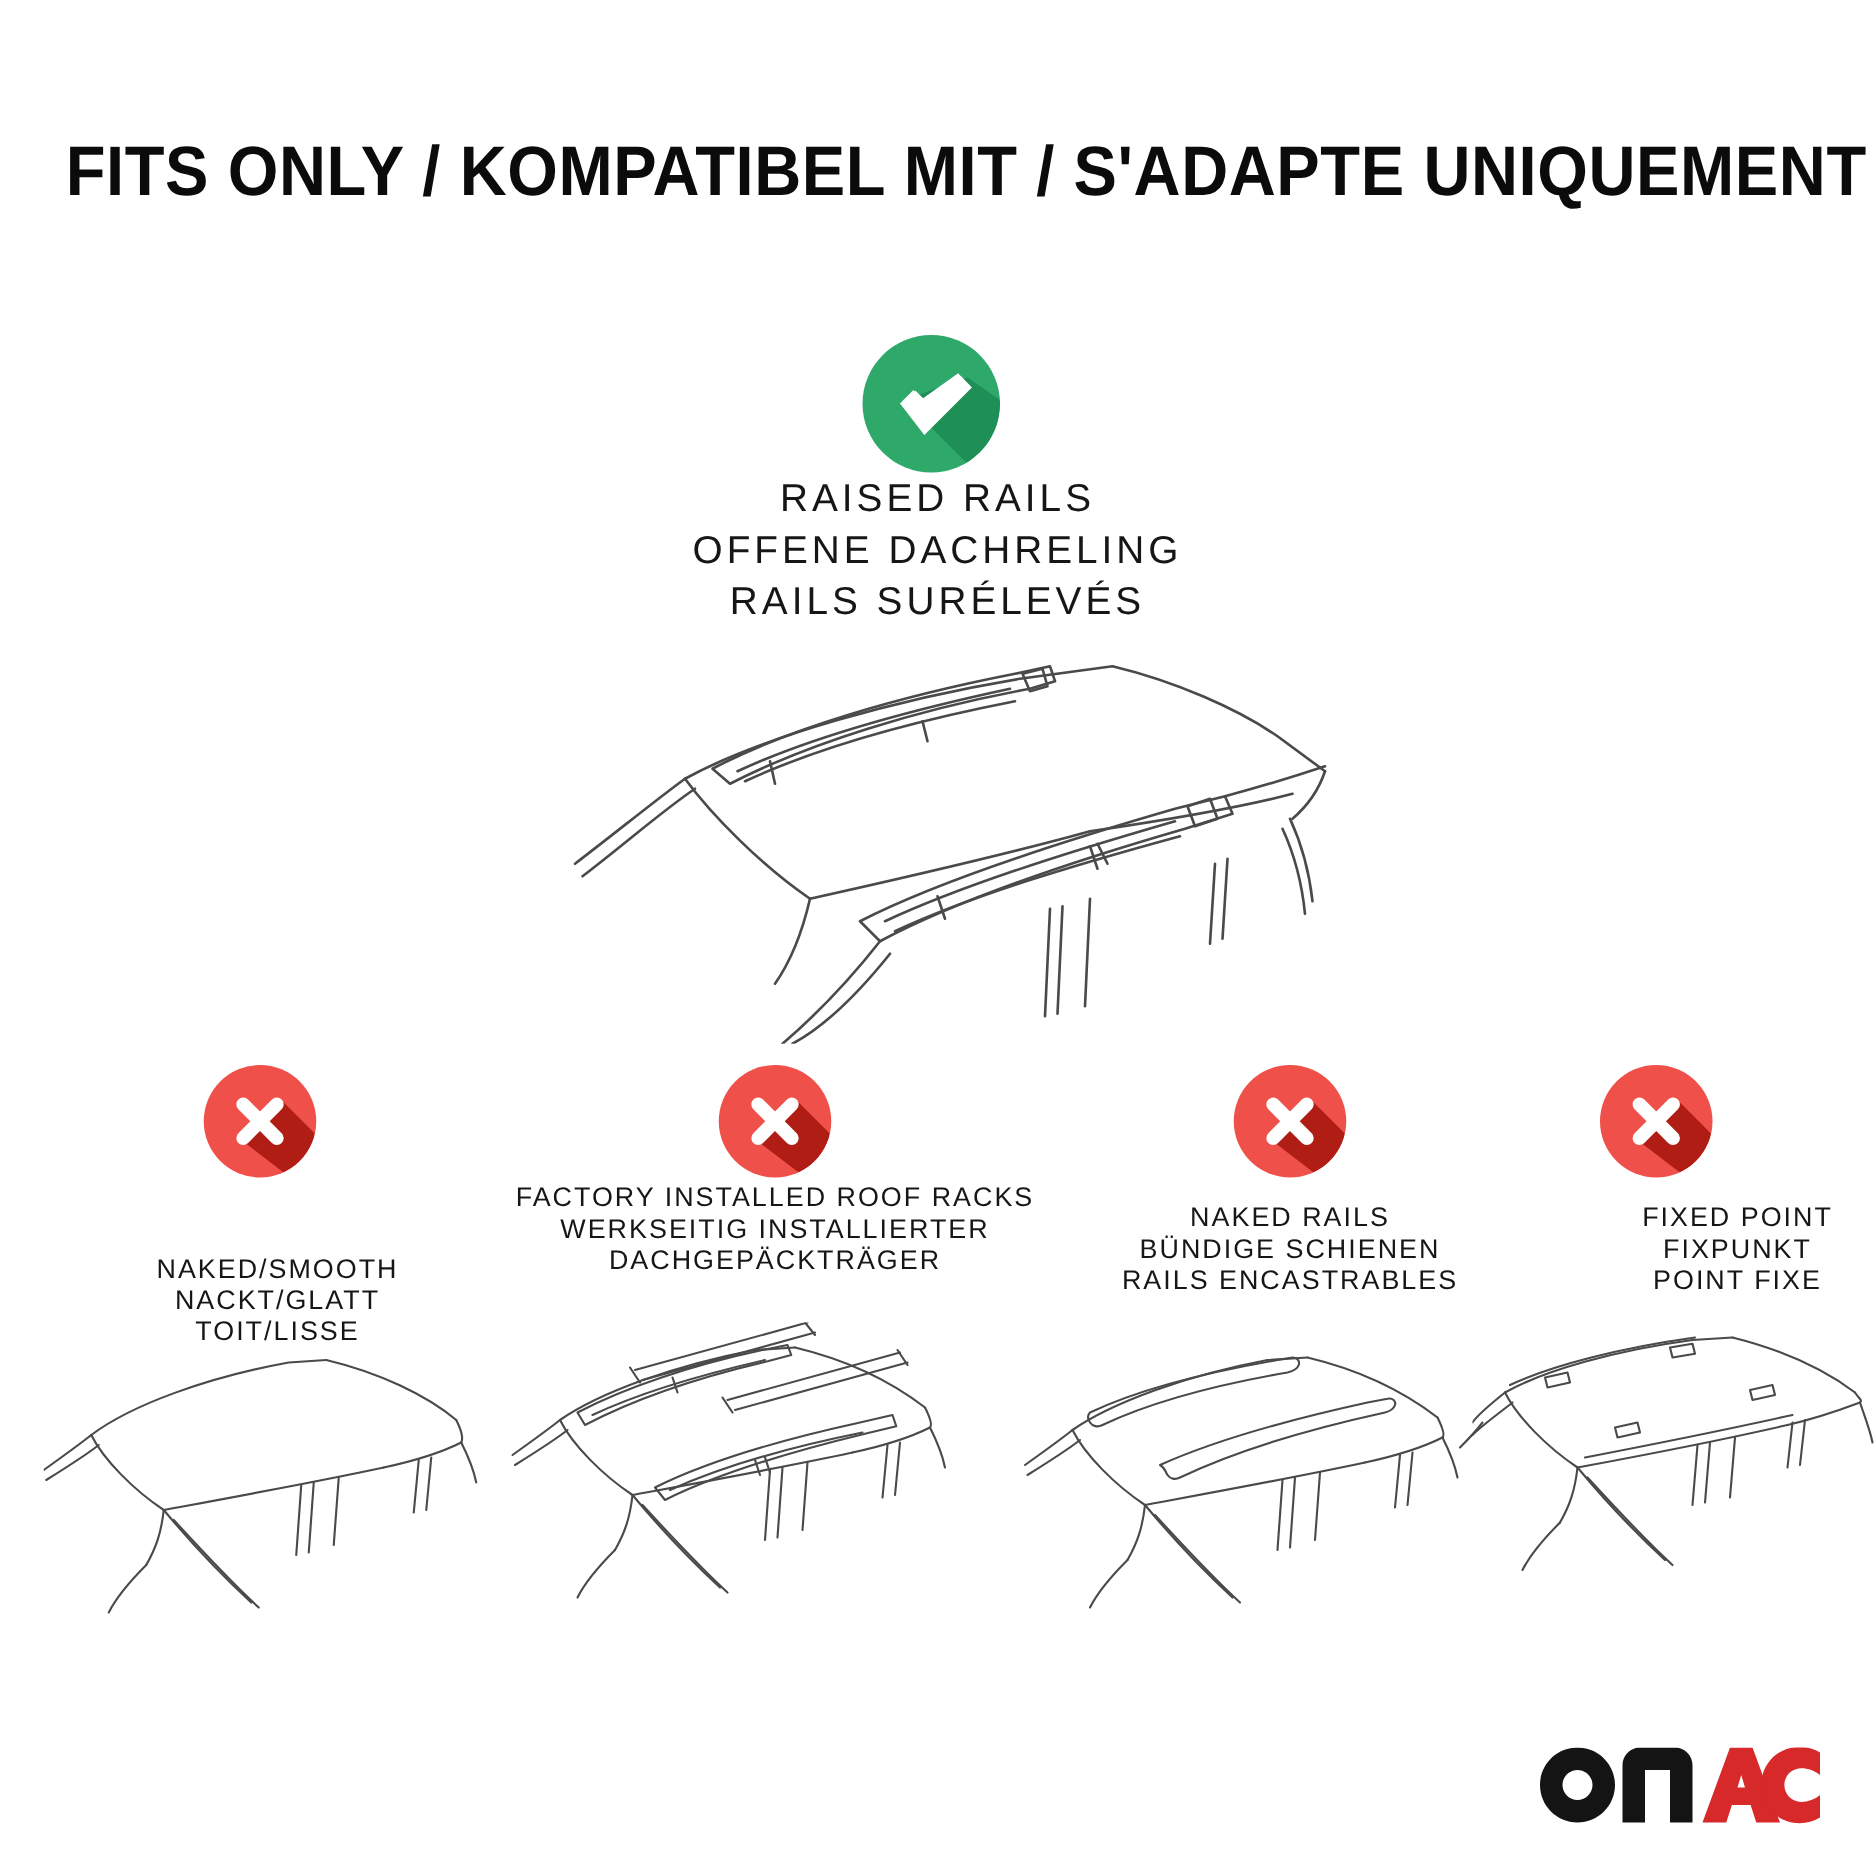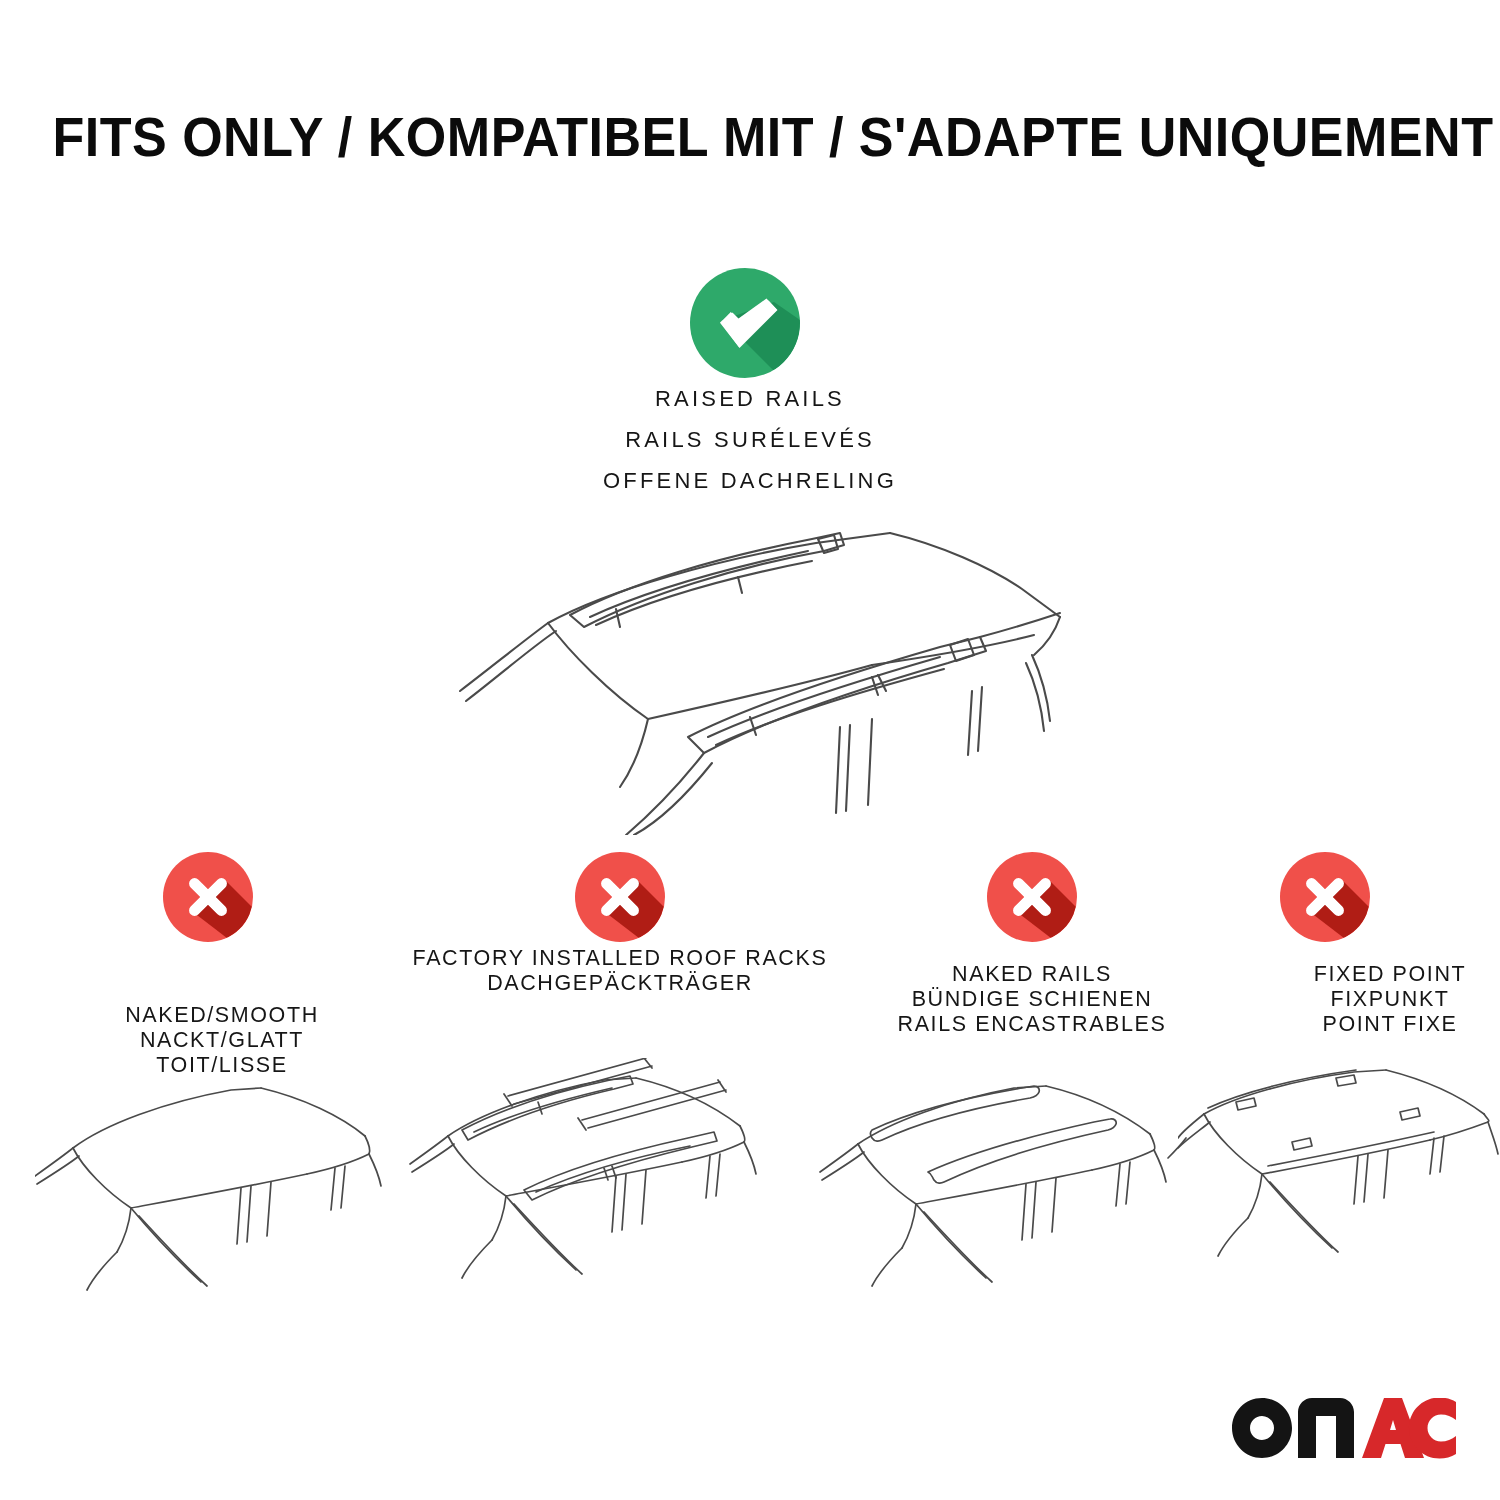--- a/index.html
+++ b/index.html
@@ -27,21 +27,21 @@
   .badge{position:absolute;border-radius:50%;overflow:hidden;}
   .badge svg{position:absolute;left:0;top:0;width:100%;height:100%;}
 
   .badge-green{background:#2ea96a;}
   .badge-red{background:#f0504a;}
 
   
   .ok-head{
     position:absolute;left:0;right:0;top:378px;
     text-align:center;color:#161616;
-    font-size:22px;font-weight:300;letter-spacing:3.2px;
+    font-size:31px;font-weight:300;letter-spacing:3.2px;
     line-height:41px;
   }
   .ok-head div{white-space:nowrap;}
 
   .col-head{
     position:absolute;text-align:center;color:#161616;
     font-weight:300;letter-spacing:1.6px;line-height:25px;
     font-size:21.5px;
   }
   .col-head div{white-space:nowrap;}
@@ -76,22 +76,22 @@
         <path d="M33 52 L48 67 L110 129 L110 52 L84 34 Z" fill="#1e8f57"></path>
 
         <path d="M31.5 55.5 L42.5 44.5 L48.5 50.5 L48.5 50.5 L76.5 30.5 L86.5 41.5 L49 79 Z" fill="#ffffff"></path>
         <path d="M30 54.8 C30 54.8 40.8 44 40.8 44 L50.5 53.8 L78.5 32.5 L87.5 42 L49.5 80 Z" fill="#ffffff"></path>
       </g>
     </svg>
   </div>
 
   <div class="ok-head">
     <div>RAISED RAILS</div>
+    <div>OFFENE DACHRELING</div>
     <div>RAILS SURÉLEVÉS</div>
-    <div>OFFENE DACHRELING</div>
   </div>
 
   <div class="illu" style="left:420px;top:505px;width:680px;height:330px;">
     <svg viewBox="0 0 680 330" xmlns="http://www.w3.org/2000/svg">
       <g fill="none" stroke="#4a4a4a" stroke-width="2.1" stroke-linecap="round" stroke-linejoin="round">
 
         <path d="M128 118 C190 84 300 54 396 38 L470 28"></path>
         <path d="M470 28 C520 40 570 62 602 84 L640 112"></path>
         <path d="M128 118 C150 148 190 188 228 214"></path>
         <path d="M228 214 C300 198 380 180 452 160"></path>
@@ -207,20 +207,21 @@
   </div>
 
   <div class="col-head" style="left:62px;top:1003px;width:320px;">
     <div>NAKED/SMOOTH</div>
     <div>NACKT/GLATT</div>
     <div>TOIT/LISSE</div>
   </div>
 
   <div class="col-head" style="left:390px;top:946px;width:460px;text-align:center;">
     <div>FACTORY INSTALLED ROOF RACKS</div>
+    <div>WERKSEITIG INSTALLIERTER</div>
     <div>DACHGEPÄCKTRÄGER</div>
   </div>
 
   <div class="col-head" style="left:872px;top:962px;width:320px;">
     <div>NAKED RAILS</div>
     <div>BÜNDIGE SCHIENEN</div>
     <div>RAILS ENCASTRABLES</div>
   </div>
 
   <div class="col-head" style="left:1240px;top:962px;width:300px;">

